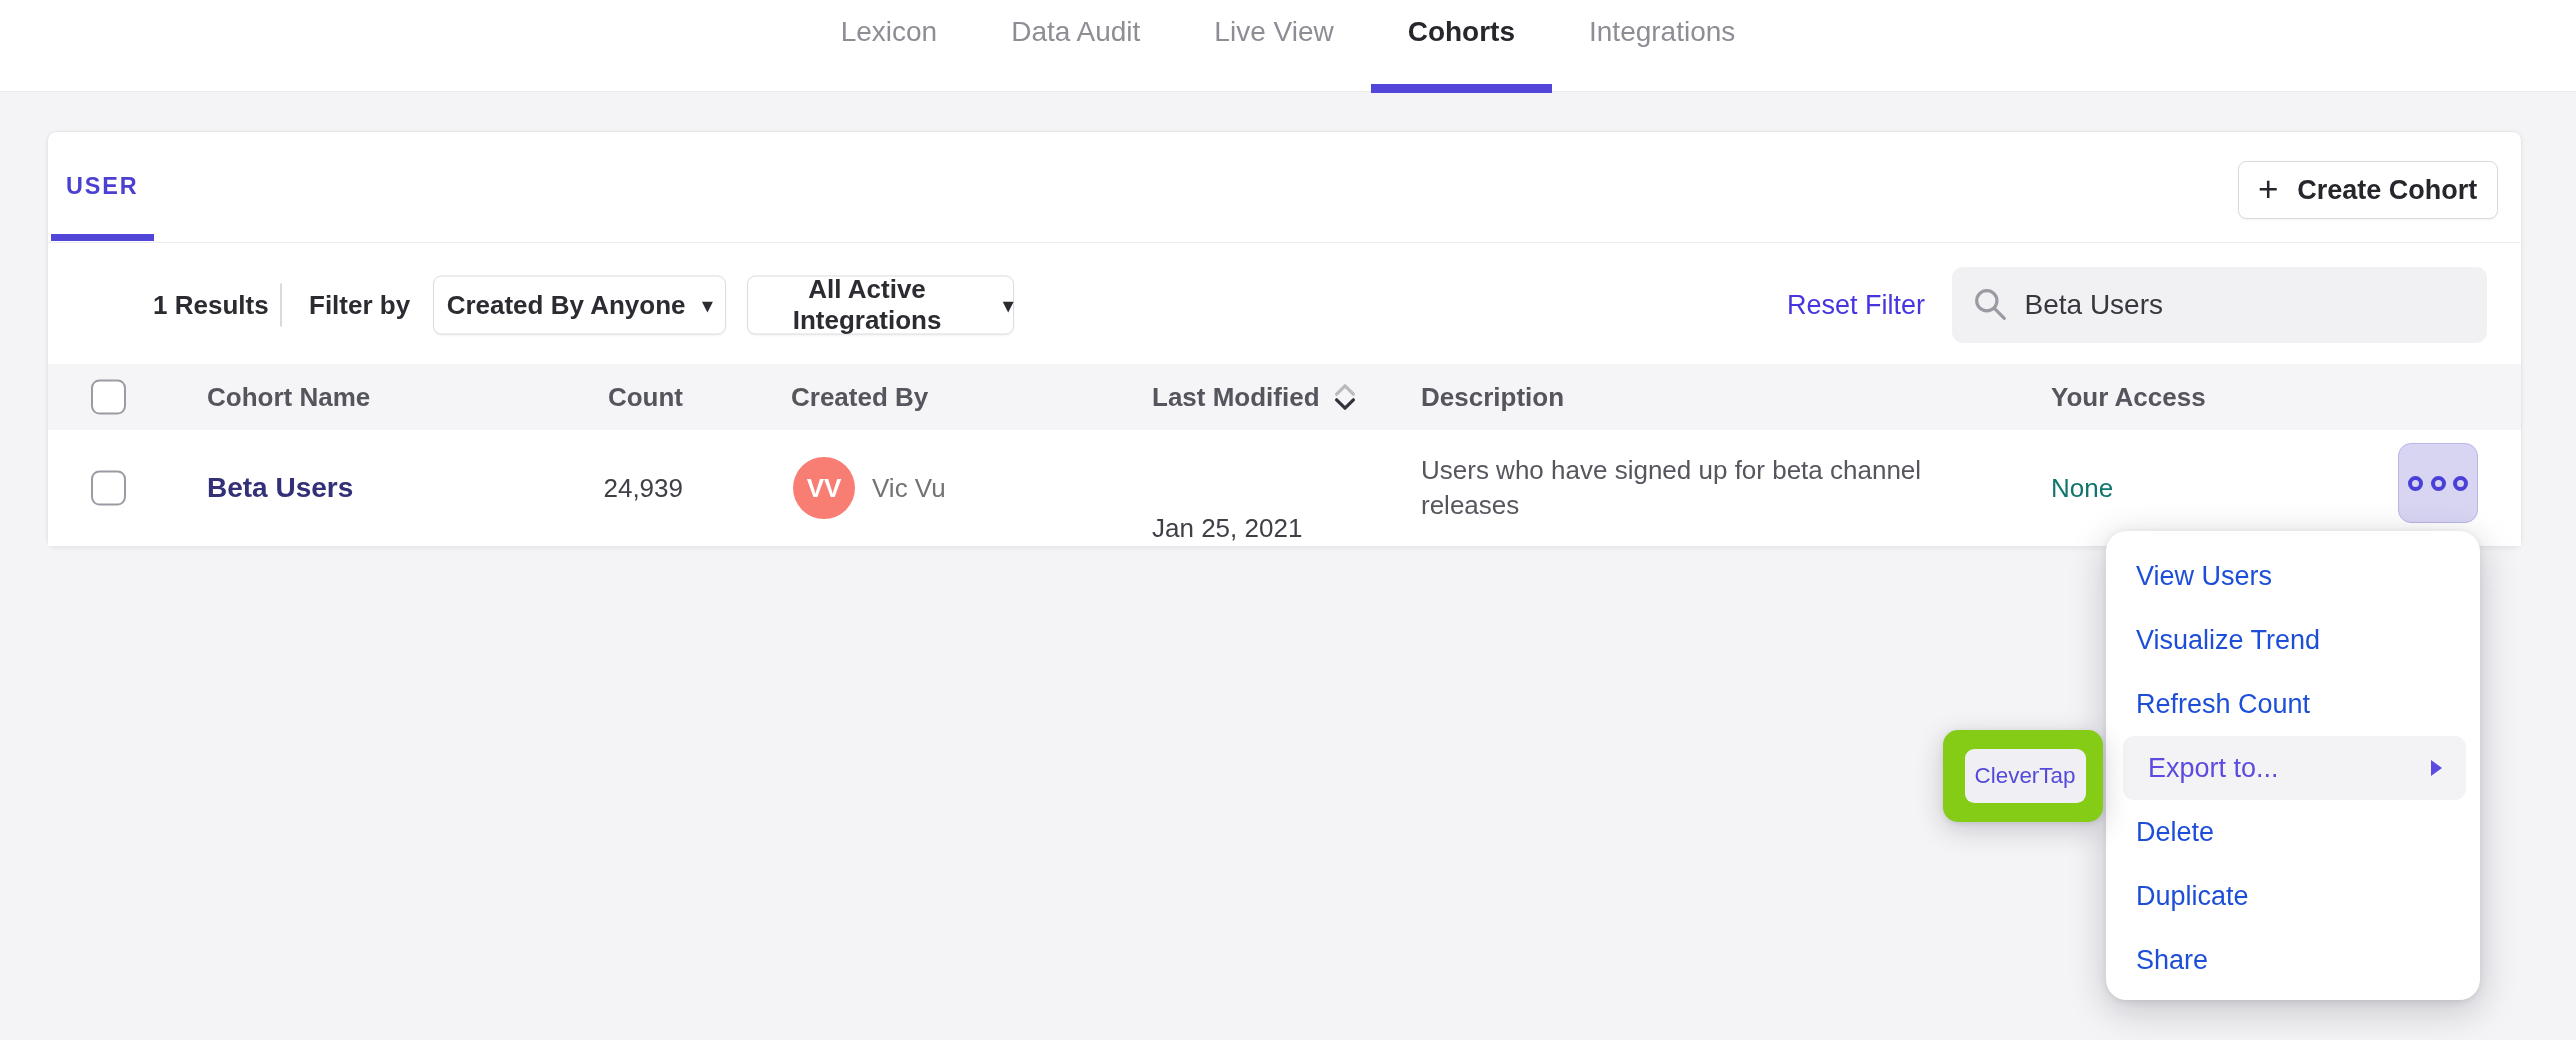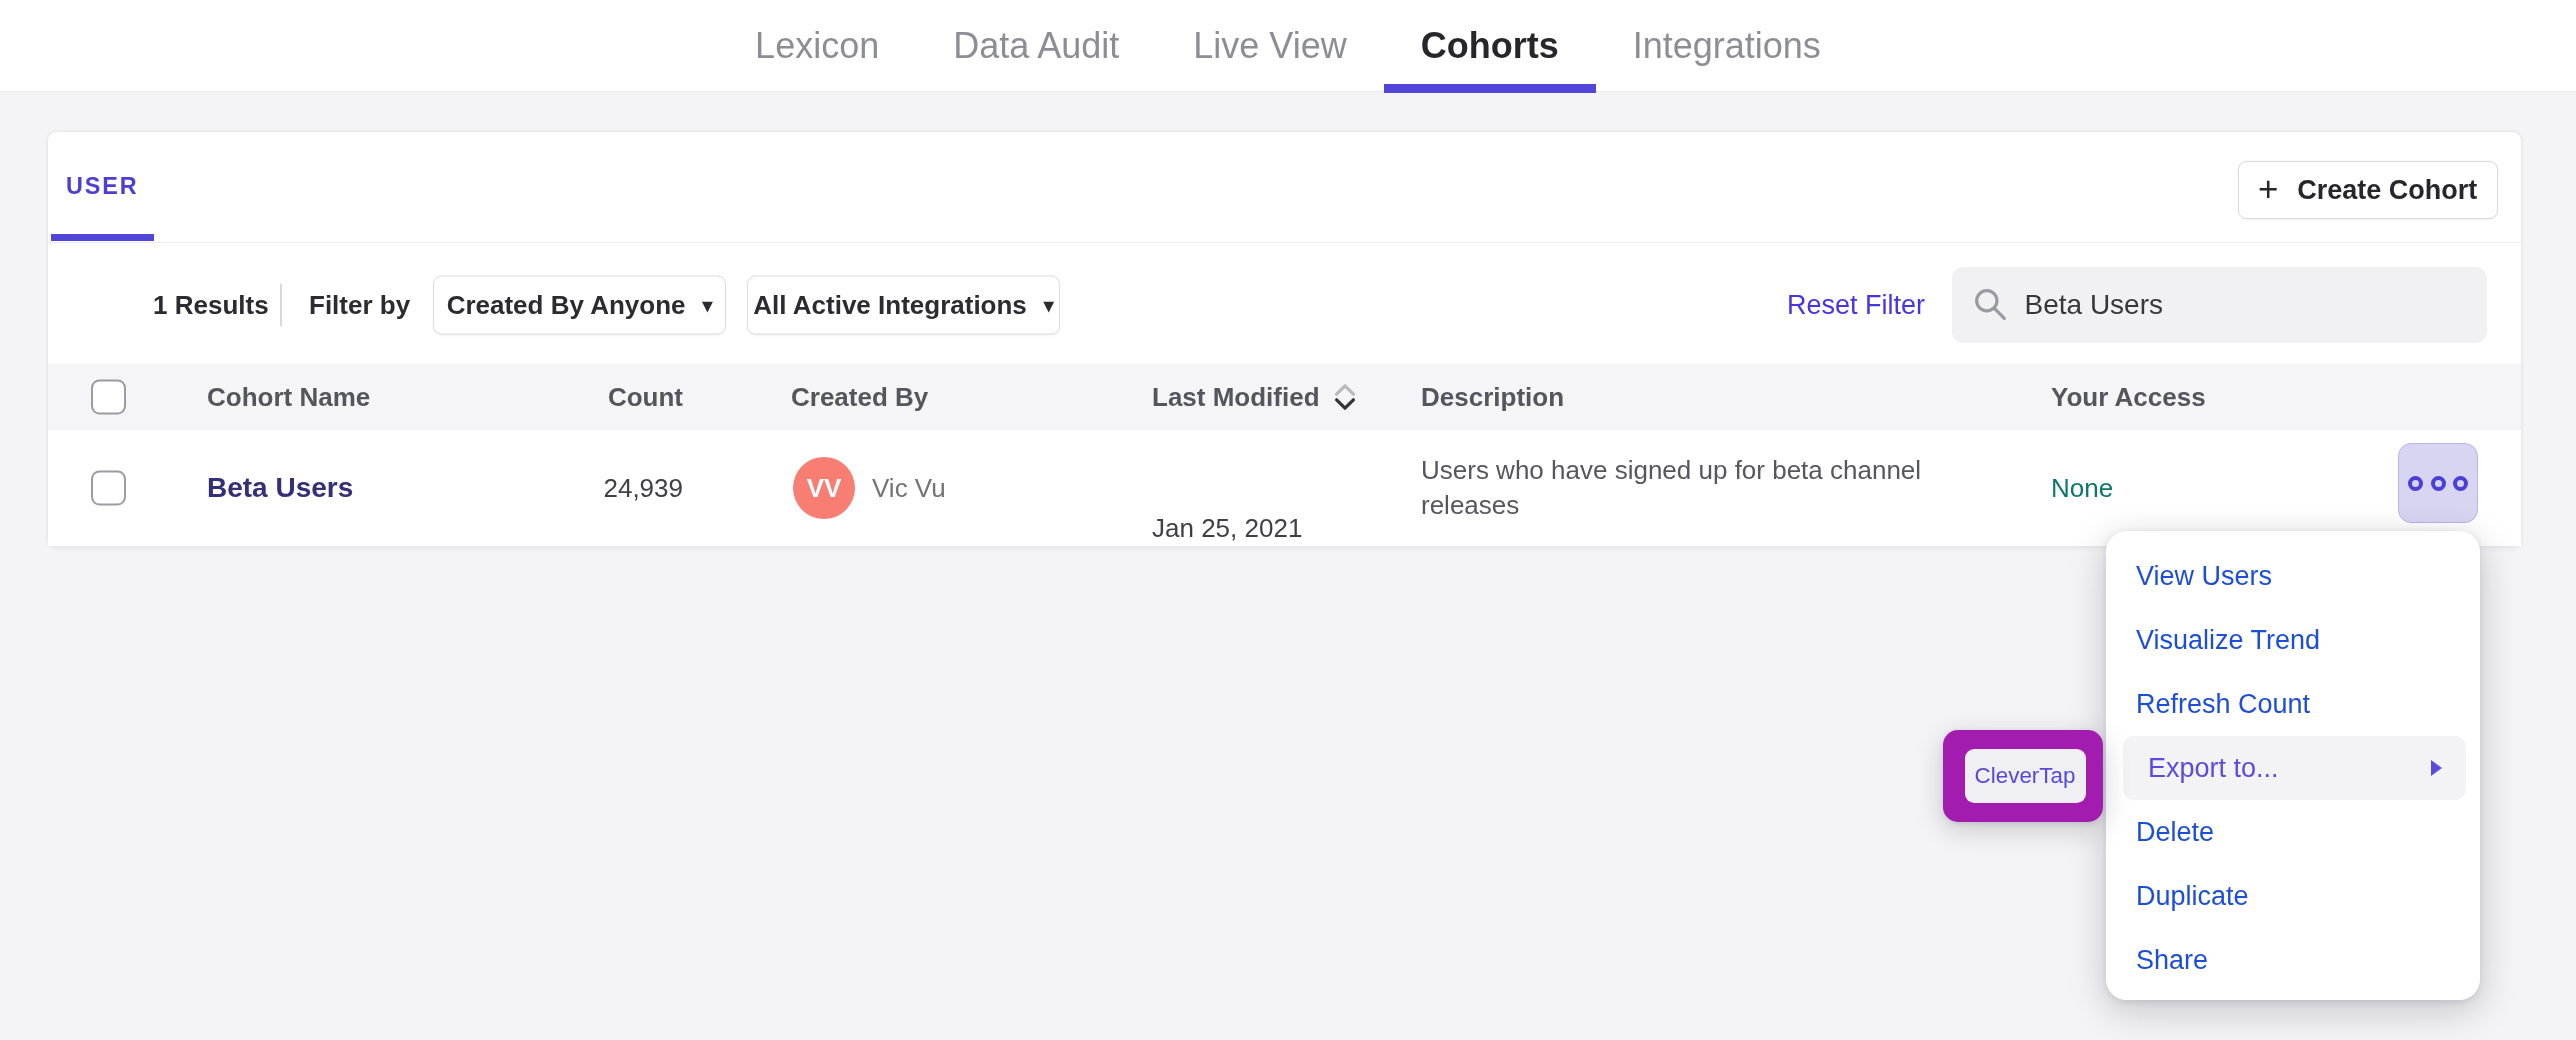--- a/index.html
+++ b/index.html
@@ -12,22 +12,22 @@
     overflow:hidden;
   }
 
   
   .topnav {
     position:absolute; top:0; left:0; width:2576px; height:92px;
     background:#ffffff; border-bottom:1.9px solid #ebebee;
     display:flex; justify-content:center; align-items:stretch;
   }
   .nav-tab {
-    position:relative; display:flex; align-items:center;
-    padding:16px 37px; font-size:36px; color:#8d8d95; cursor:pointer;
+    position:relative; display:flex; 
+    padding:16px 37px; font-size:28px; color:#8d8d95; cursor:pointer;
     background:none; border:none; font-family:inherit;
   }
   .nav-tab.active { color:#26262c; font-weight:700; }
   .tab-underline {
     position:absolute; left:0; right:0; bottom:-1.9px; height:9.3px;
     background:#5246d8;
   }
 
   
   .card {
@@ -64,21 +64,21 @@
   .results-label { left:105px; font-size:26px; font-weight:600; color:#2b2b31; }
   .v-divider { left:232px; width:1.9px; height:43px; background:#dadade; }
   .filterby-label { left:261px; font-size:26px; font-weight:600; color:#2b2b31; }
   .dropdown {
     height:59px; background:#fff; border:0.9px solid #dcdce1; border-radius:8.4px;
     box-shadow:0 0.9px 1.9px rgba(40,40,60,0.05);
     display:flex; align-items:center; justify-content:center; gap:17px;
     font-size:26px; font-weight:600; color:#2b2b31; cursor:pointer; font-family:inherit;
   }
   .dd-created { left:385px; width:293px; }
-  .dd-integrations { left:699px; width:313px; }
+  .dd-integrations { left:699px; width:267px; }
   .dd-caret { font-size:19.6px; color:#2b2b31; }
   .reset-filter { left:1739px; font-size:27px; color:#4635e0; cursor:pointer; background:none; border:none; font-family:inherit; }
   .search-box {
     left:1904px; width:535px; height:76px; background:#f1f1f4; border-radius:11.2px;
     display:flex; align-items:center; padding:0 20.5px; gap:17px;
   }
   .search-input {
     flex:1; background:transparent; border:none; outline:none;
     font-size:28px; color:#37373d; font-family:inherit;
   }
@@ -140,21 +140,21 @@
   .submenu-arrow {
     width:0; height:0;
     border-left:11.2px solid #5b4be0;
     border-top:8.4px solid transparent;
     border-bottom:8.4px solid transparent;
   }
 
   
   .submenu {
     position:absolute; left:1943px; top:730px; width:160px; height:92px;
-    background:#a21caf; border-radius:15px;
+    background:#84cc16; border-radius:15px;
     box-shadow:0 7.5px 28px rgba(25,25,50,0.20), 0 1.9px 5.6px rgba(25,25,50,0.10);
     z-index:21;
   }
   .submenu-item {
     position:absolute; left:21.5px; top:18.7px; width:121px; height:54px;
     background:#f0f0f4; border-radius:9.3px; cursor:pointer;
     display:flex; align-items:center; justify-content:center;
     font-size:22.4px; color:#5449d8;
   }
 

